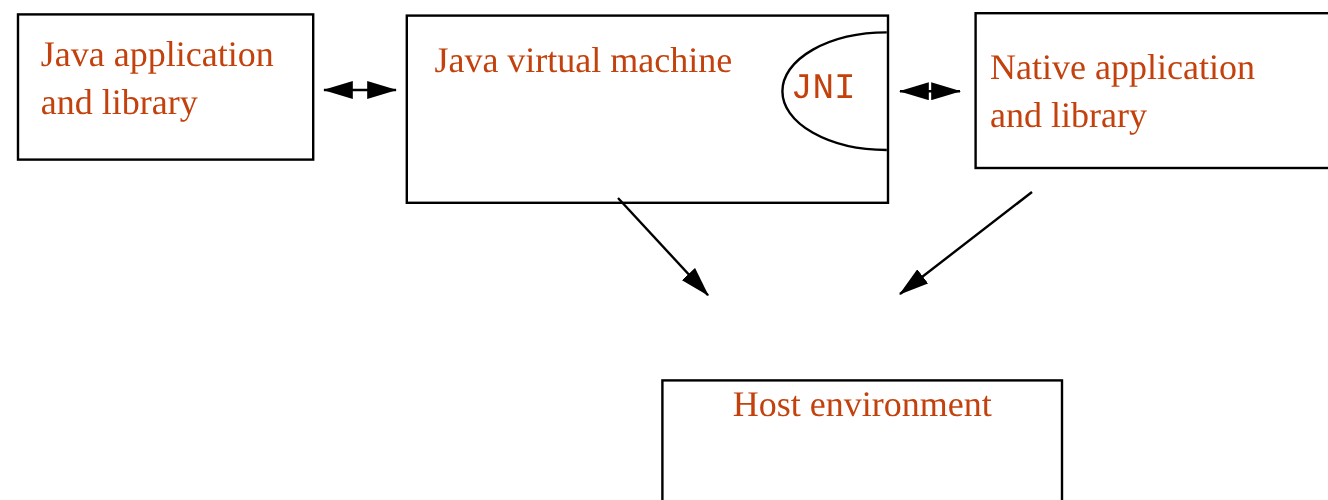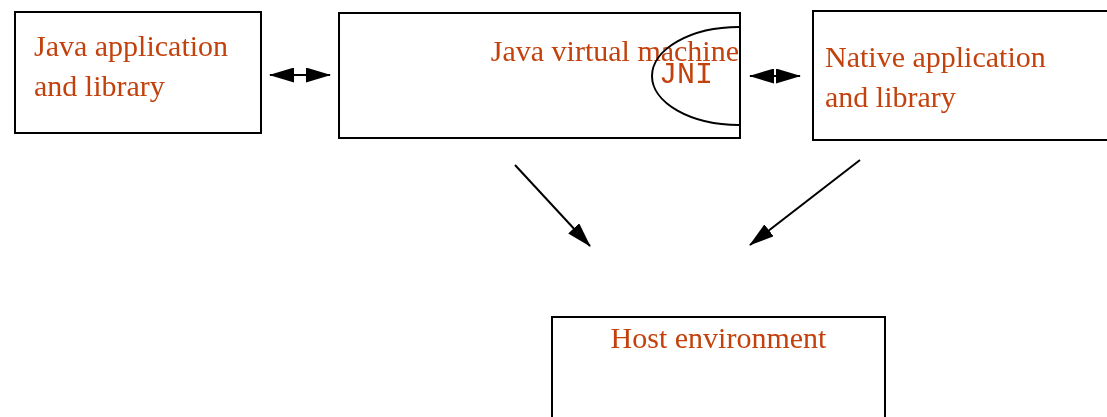--- a/index.html
+++ b/index.html
@@ -25,23 +25,22 @@
     line-height: 40px;
     white-space: nowrap;
   }
   #box-java-app {
     left: 14px; top: 11px;
     width: 248px; height: 123px;
     padding: 13px 0 0 18px;
   }
   #box-jvm {
     left: 338px; top: 12px;
-    width: 403px; height: 127px;
+    width: 403px; height: 158px;
     padding: 17px 0 0 22px;
-    text-align: right;
   }
   #box-native-app {
     left: 812px; top: 10px;
     width: 326px; height: 131px;
     padding: 25px 0 0 11px;
     font-family: Liberation Serif, serif;
   }
   #box-host {
     left: 551px; top: 274px;
     width: 335px; height: 125px;

